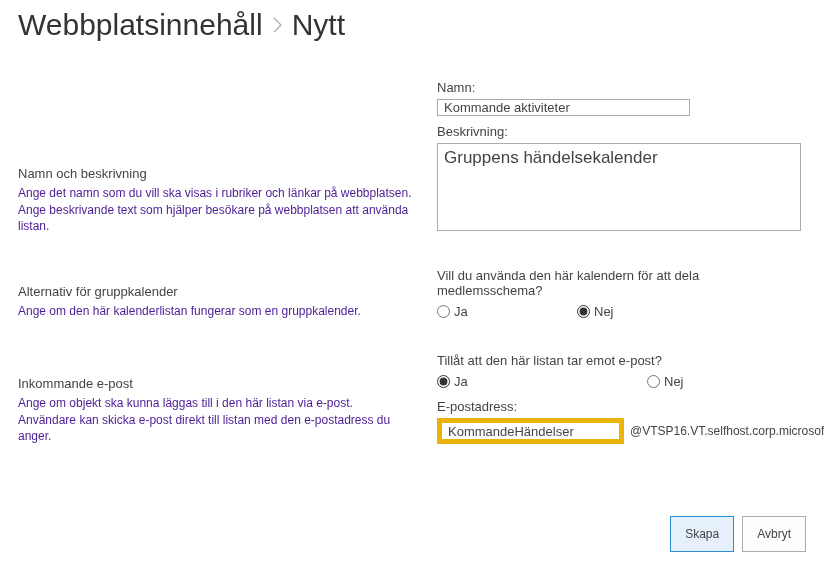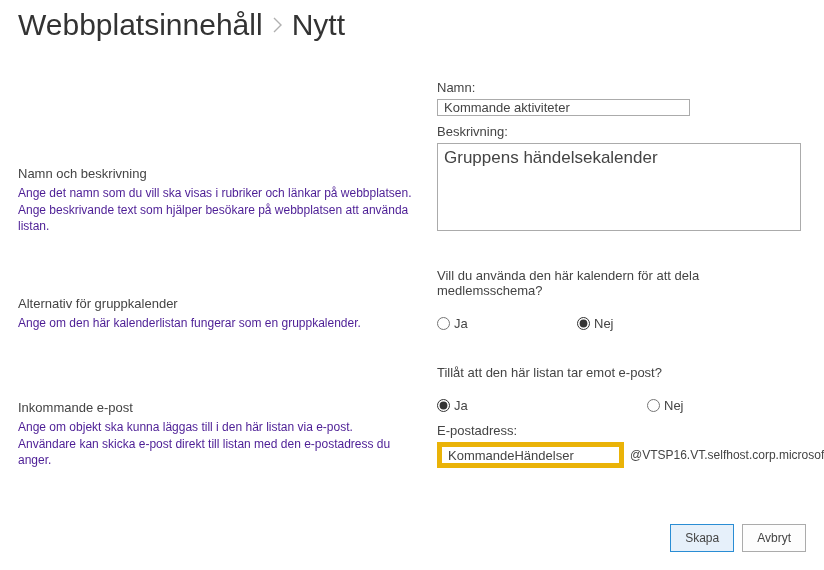--- a/index.html
+++ b/index.html
@@ -72,21 +72,20 @@
     .radio-row {
       display: flex;
       align-items: center;
       margin-top: 6px;
     }
     .radio-item {
       display: flex;
       align-items: center;
       gap: 4px;
       cursor: pointer;
-      margin-top: 12px;
     }
     .radio-item input[type="radio"] {
       width: 13px; height: 13px;
       accent-color: #333;
     }
     .radio-label {
       font-size: 13px;
       color: #444;
     }
     .email-row {
@@ -110,21 +109,21 @@
     }
     .button-bar {
       position: absolute;
       bottom: 18px;
       right: 18px;
       display: flex;
       gap: 8px;
     }
     .btn {
       min-width: 62px;
-      height: 28px;
+      height: 36px;
       border: 1px solid #ababab;
       background: #fdfdfd;
       font-family: inherit;
       font-size: 12px;
       color: #444;
       padding: 0 14px;
       cursor: pointer;
     }
     .btn-primary {
       border: 1px solid #2a8dd4;

